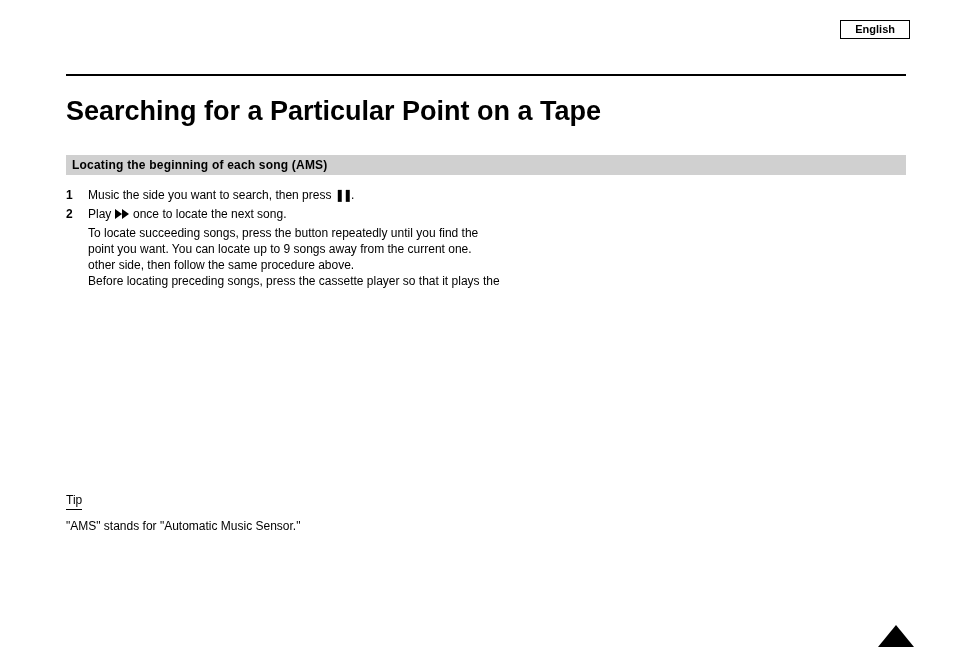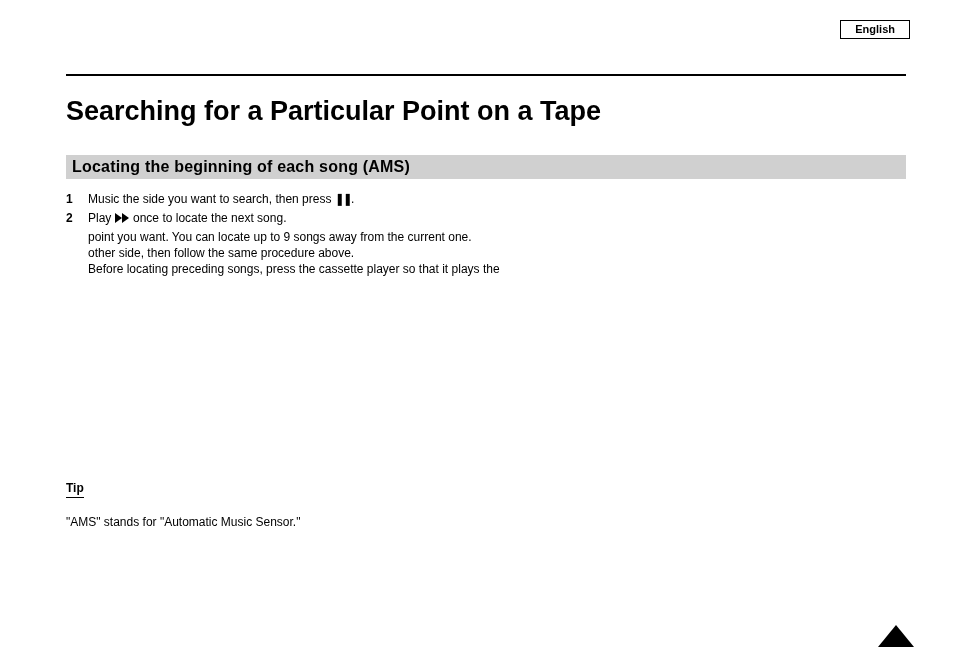--- a/index.html
+++ b/index.html
@@ -37,21 +37,21 @@
       right: 48px;
     }
     .title-main {
       font-size: 27px;
       font-weight: bold;
       margin-bottom: 28px;
       letter-spacing: 0px;
     }
     .section-bar {
       background: #d0d0d0;
-      font-size: 16px;
+      font-size: 12px;
       font-weight: bold;
       padding: 3px 6px;
       letter-spacing: 0.2px;
     }
     .instructions {
       margin-top: 12px;
       font-size: 12px;
       line-height: 16px;
     }
     .step {
@@ -77,22 +77,22 @@
       vertical-align: -1px;
     }
     .tip-block {
       margin-top: 200px;
       font-size: 12px;
       line-height: 17px;
     }
     .tip-title {
       display: inline-block;
       border-bottom: 1.4px solid #000;
-      font-weight: bold;
-      margin-bottom: 16px;
+      font-weight: normal;
+      margin-bottom: 8px;
     }
     .tip-text {}
     .tri-icon {
       position: absolute;
       right: 40px;
       bottom: 10px;
     }
     .tri-icon svg { display: block; }
   </style>
 </head>
@@ -121,20 +121,21 @@
         <span>Play </span><span class="ff-icon"><svg width="15" height="10" viewBox="0 0 15 10">
               <polygon points="0,0 7,5 0,10" fill="#000"></polygon>
               <polygon points="7,0 14,5 7,10" fill="#000"></polygon>
             </svg></span><span> once to locate the next song.</span>
       </div>
     </div>
 
     <div class="step">
       <div class="step-num"></div>
       <div class="step-txt">
+        <div>To locate succeeding songs, press the button repeatedly until you find the</div>
         <div>point you want. You can locate up to 9 songs away from the current one.</div>
         <div>other side, then follow the same procedure above.</div>
         <div>Before locating preceding songs, press the cassette player so that it plays the</div>
       </div>
     </div>
   </div>
 
   <div class="tip-block">
     <span class="tip-title">Tip</span>
     <div class="tip-text">"AMS" stands for "Automatic Music Sensor."</div>

